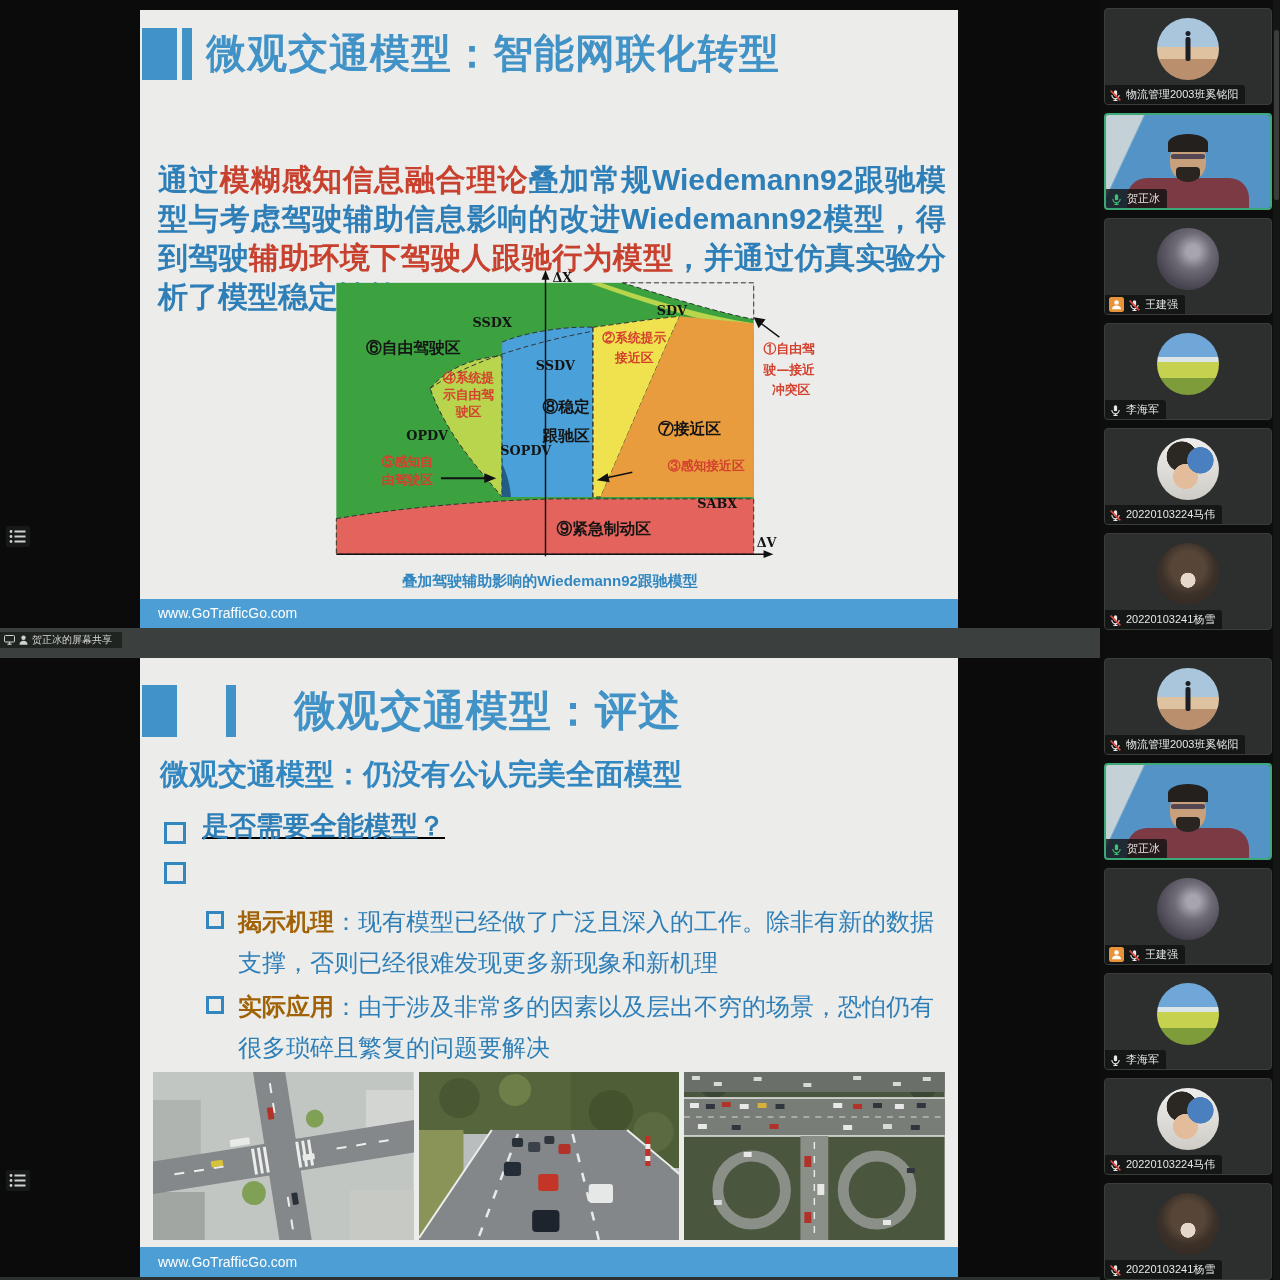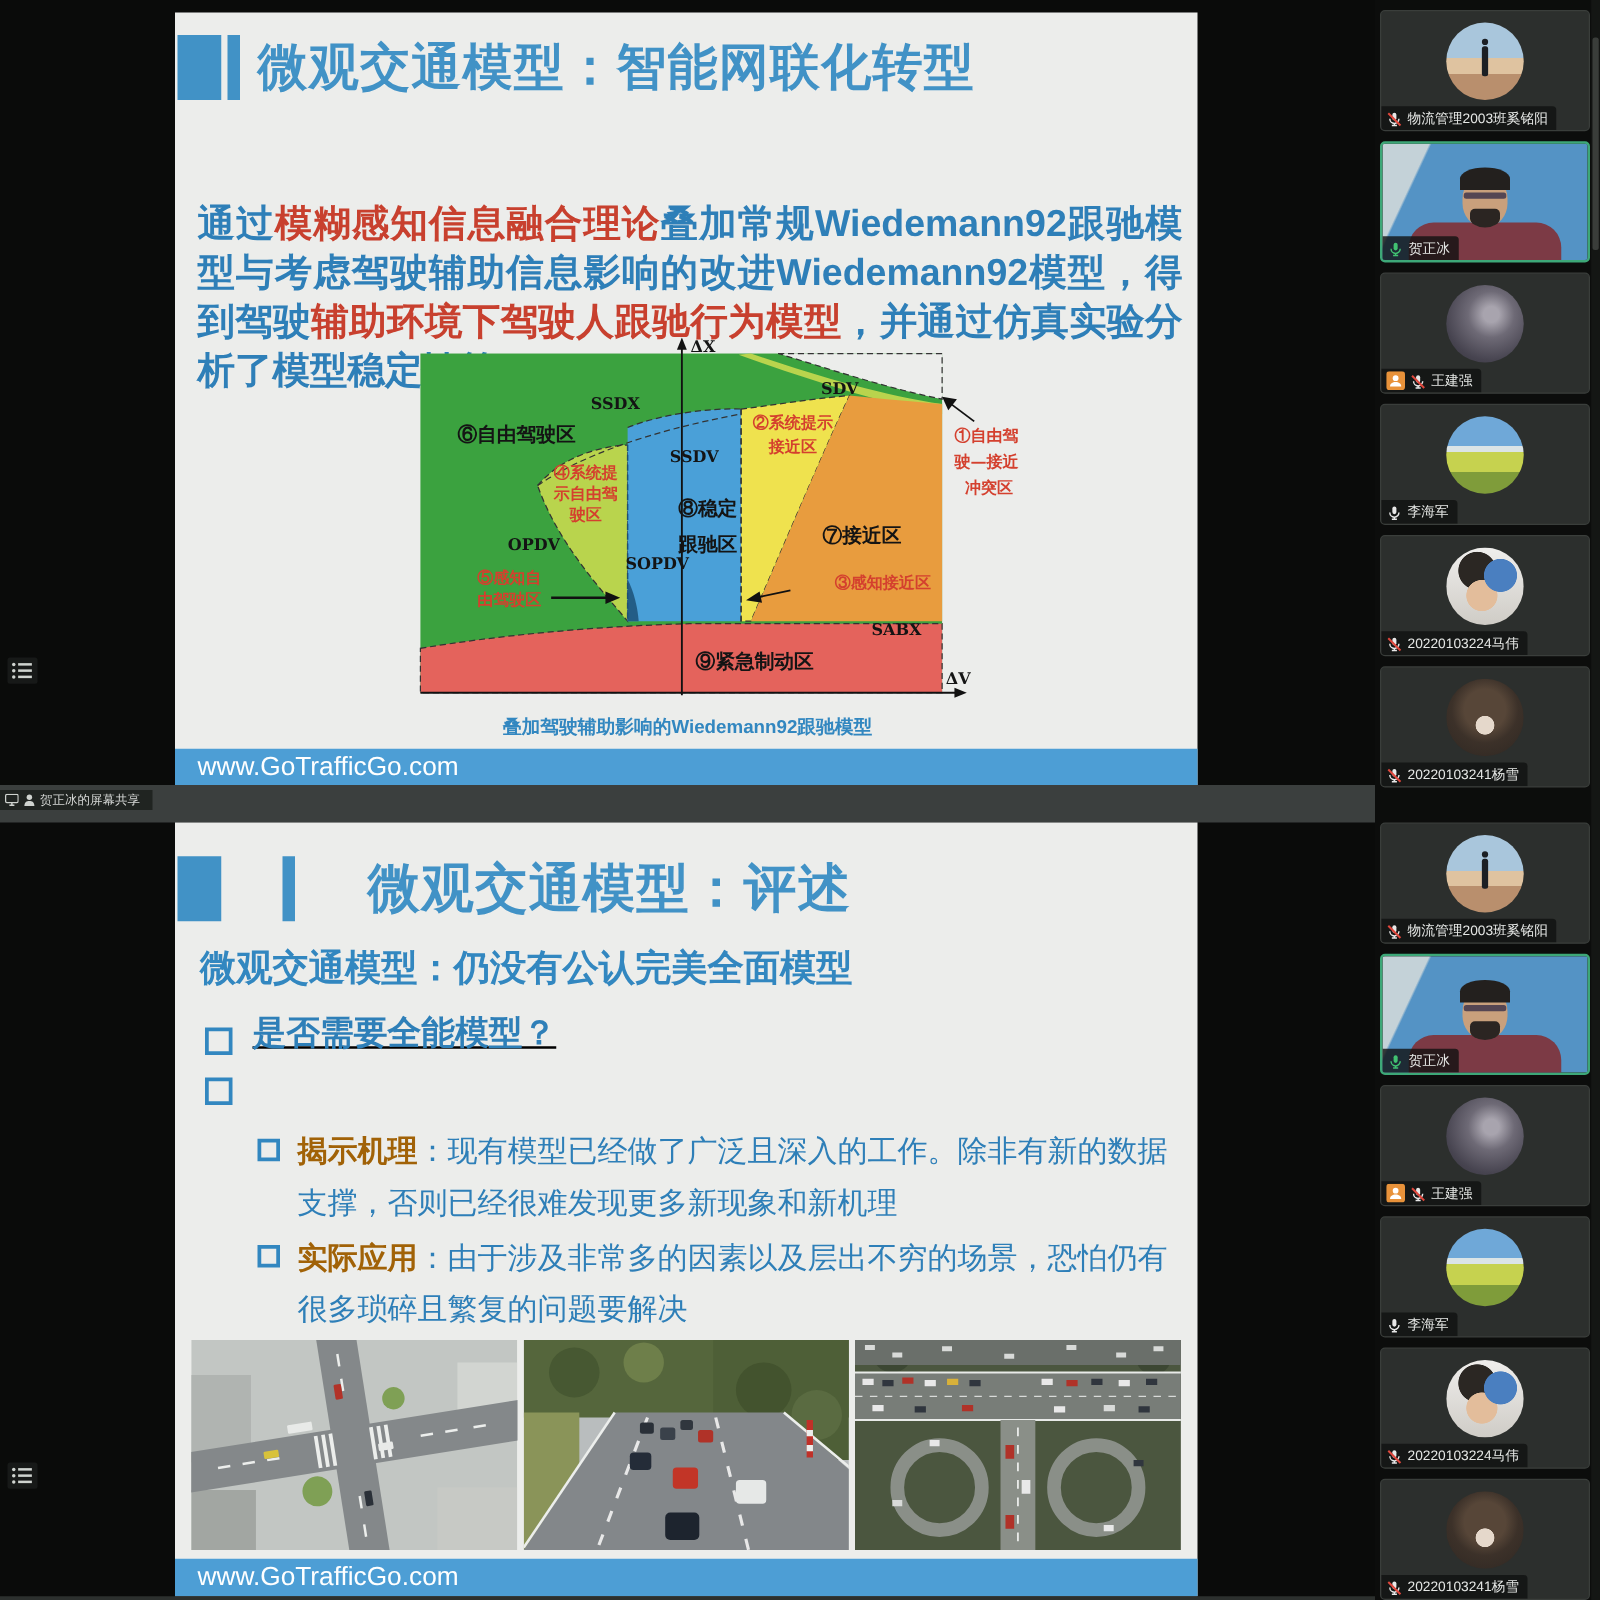--- a/index.html
+++ b/index.html
@@ -5,21 +5,21 @@
   html,body{margin:0;padding:0;}
   body{width:1280px;height:1280px;background:#060707;overflow:hidden;
        font-family:"Liberation Sans",sans-serif;position:relative;}
 
   
   .main{position:absolute;left:0;top:0;width:1100px;height:1280px;background:#0a0b0a;}
   .slide{position:absolute;left:140px;width:818px;background:#ecedeb;}
   .slide1{top:10px;height:618px;}
   .slide2{top:658px;height:619px;}
   .sfooter{position:absolute;left:0;right:0;bottom:0;height:29px;background:#4d9ed5;
-           color:#fff;font-size:21px;line-height:29px;padding-left:18px;}
+           color:#fff;font-size:14px;line-height:29px;padding-left:18px;}
   .trow{position:absolute;left:2px;display:flex;align-items:center;}
   .trow .sq{width:35px;height:52px;background:#4192c6;}
   .trow .vbar{width:10px;height:52px;background:#4192c6;margin-left:5px;}
   .stitle{margin:0 0 0 14px;font-size:40px;font-weight:bold;color:#4192c6;letter-spacing:1px;white-space:nowrap;}
   .subtitle{position:absolute;left:20px;top:100px;font-size:29px;font-weight:bold;color:#3287c0;}
   .para{position:absolute;left:18px;top:150px;width:788px;font-size:30px;line-height:39px;font-weight:bold;text-align:justify;}
   .para .blue{color:#2e7fb8;} .para .red{color:#c8402e;}
   .diagram{position:absolute;left:193px;top:260px;width:500px;height:296px;}
   .caption{position:absolute;left:160px;top:562px;width:500px;text-align:center;color:#3287c0;font-weight:bold;font-size:15px;}
 

